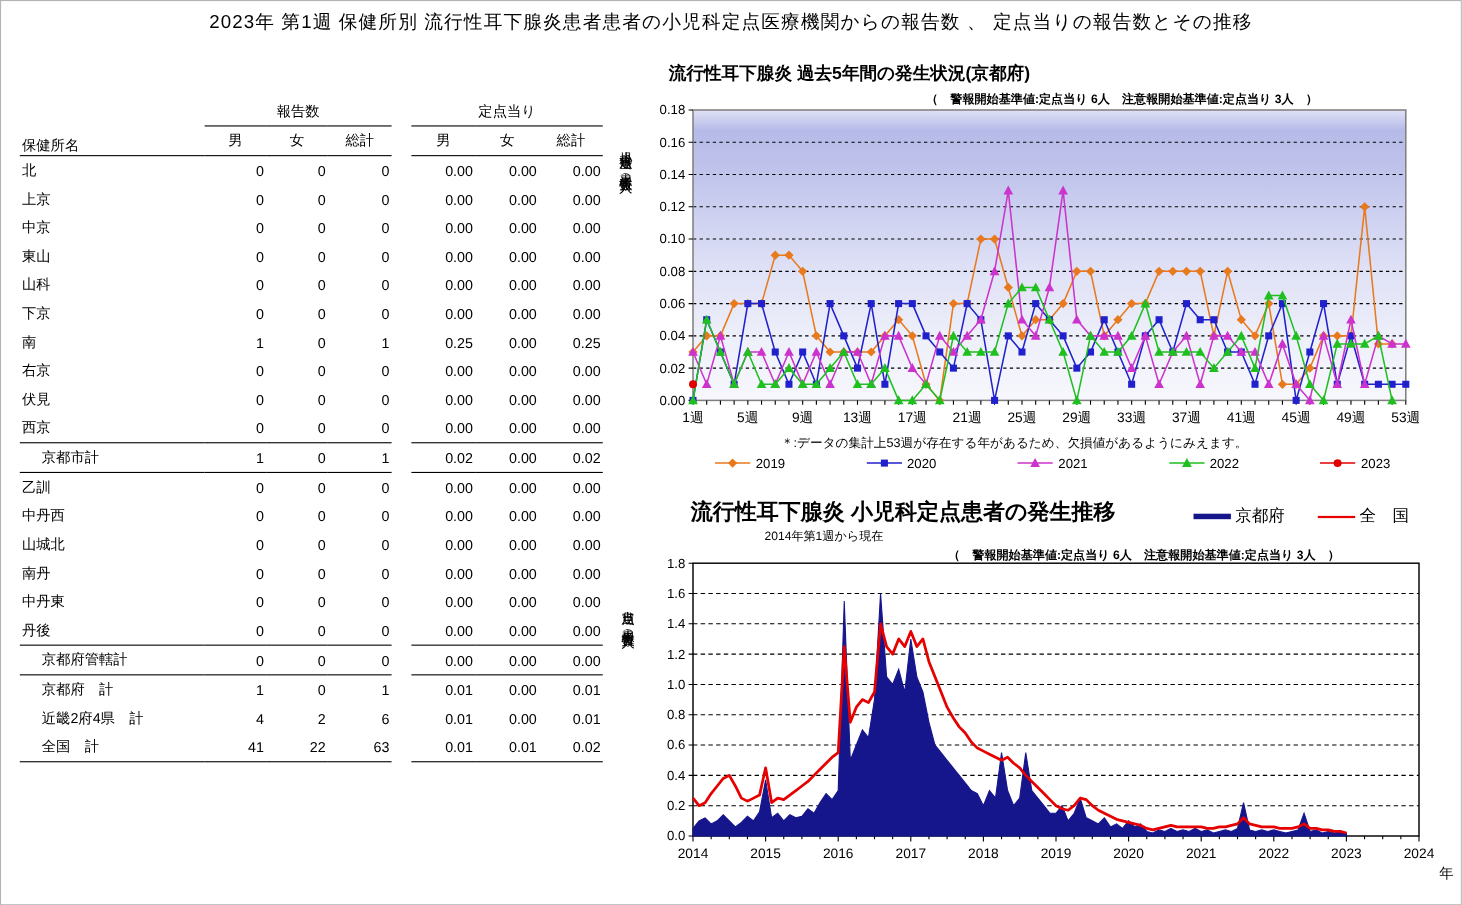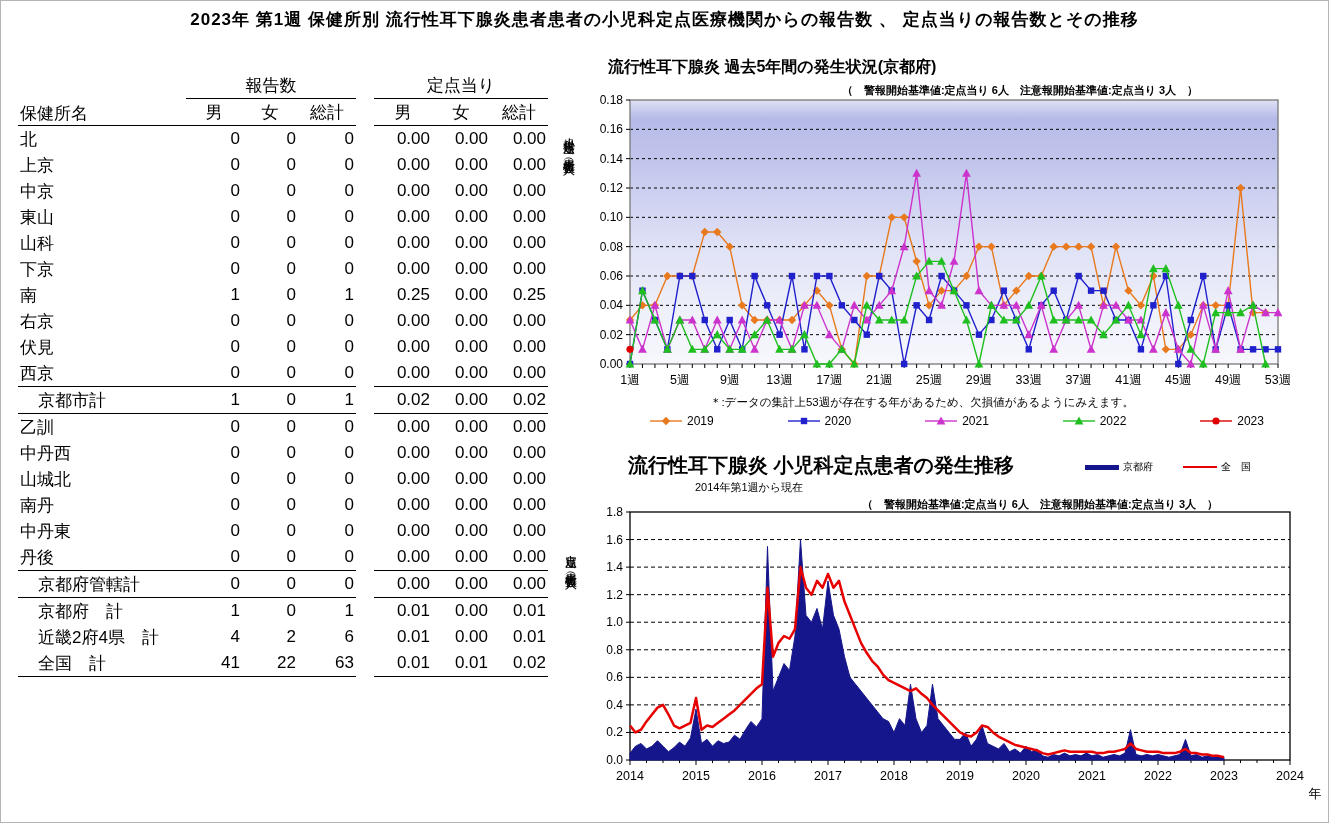--- a/index.html
+++ b/index.html
@@ -1,23 +1,23 @@
 <!DOCTYPE html>
 <html><head>
 <meta charset="utf-8">
 <style>
   html,body{margin:0;padding:0;}
   body{width:1329px;height:823px;position:relative;background:#fff;overflow:hidden;
        font-family:"Liberation Sans","DejaVu Sans",sans-serif;color:#000;}
   .page-frame{position:absolute;inset:0;border:1px solid #b4b4b4;pointer-events:none;}
   .page-title{position:absolute;top:8px;left:0;right:0;text-align:center;
-       font-size:17px;font-weight:bold;letter-spacing:1px;}
+       font-size:17px;font-weight:normal;letter-spacing:1px;}
 
   
-  table.report{position:absolute;left:18px;top:72px;border-collapse:collapse;font-size:17px;}
+  table.report{position:absolute;left:18px;top:88px;border-collapse:collapse;font-size:13px;}
   table.report td,table.report th{height:26px;padding:0 2px;font-weight:normal;white-space:nowrap;}
   .grp{ text-align:center;border-bottom:1.5px solid #000;}
   .hdr{ border-bottom:1.5px solid #000;}
   .hdr.c{text-align:center;}
   .name-h{text-align:left;padding-left:22px;vertical-align:bottom;}
   td.nm{text-align:left;padding-left:32px;}
   tr.section td.nm,tr.grand td.nm{padding-left:20px;}
   td.num{text-align:right;padding-right:16px;}
   td.spacer{border:none !important;width:14px;}
   tr.section td:not(.spacer){border-top:1.5px solid #000;border-bottom:1.5px solid #000;}
@@ -33,21 +33,21 @@
   .c1-note{position:absolute;left:592px;top:395px;width:660px;text-align:center;font-size:11.5px;}
   .c1-legend{position:absolute;left:648px;top:414px;width:616px;display:flex;
        justify-content:space-between;font-size:12px;align-items:center;}
   .c1-legend .li{display:flex;align-items:center;gap:3px;}
 
   .c2-title{position:absolute;left:628px;top:452px;font-size:20px;font-weight:bold;}
   .c2-sub{position:absolute;left:695px;top:480px;font-size:11px;}
   .c2-criteria{position:absolute;left:760px;top:497px;width:560px;text-align:center;
        font-size:11px;font-weight:bold;}
   .c2-legend{position:absolute;left:1085px;top:460px;display:flex;gap:30px;
-       align-items:center;font-size:10px;}
+       align-items:center;font-size:15px;}
   .c2-legend .li{display:flex;align-items:center;gap:4px;}
   .sw-area{display:inline-block;width:34px;height:5px;}
   .sw-line{display:inline-block;width:34px;height:0;border-top:2.5px solid;}
   .c2-svg{position:absolute;left:584px;top:506px;}
   .c2-ylabel{position:absolute;left:562px;top:545px;height:200px;writing-mode:vertical-rl;
        font-size:12px;letter-spacing:1px;}
 
   svg text{font-family:"Liberation Sans","DejaVu Sans",sans-serif;fill:#000;}
 </style>
 </head>

